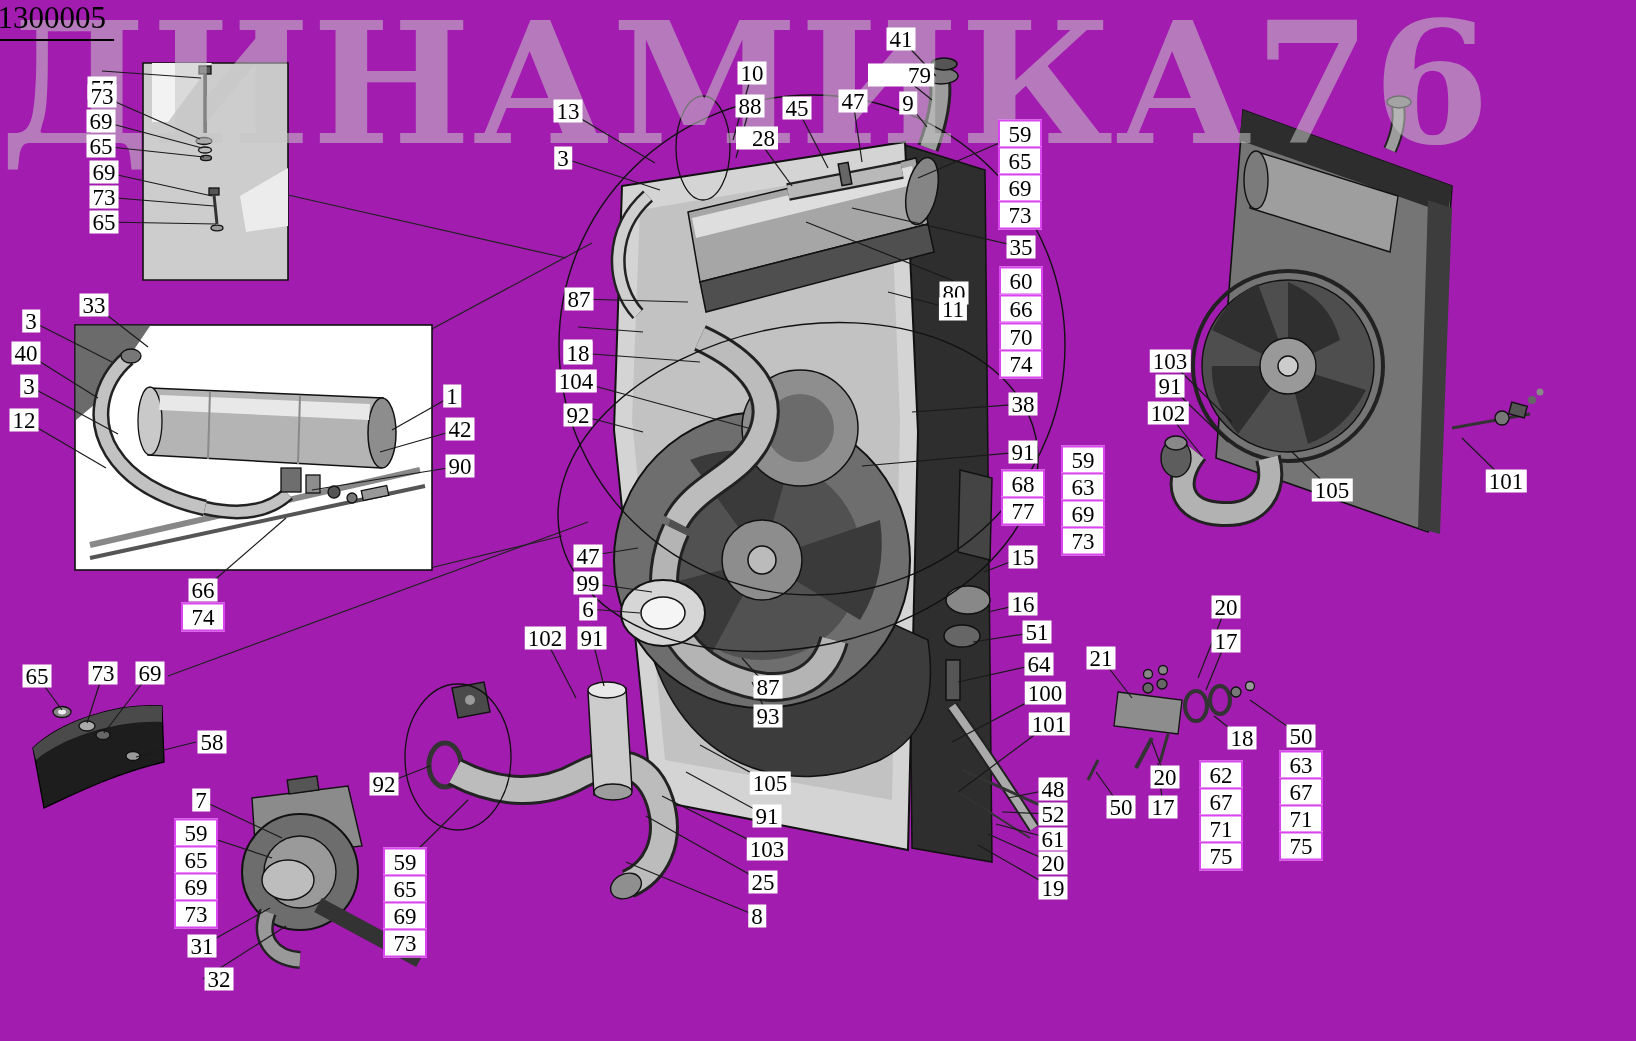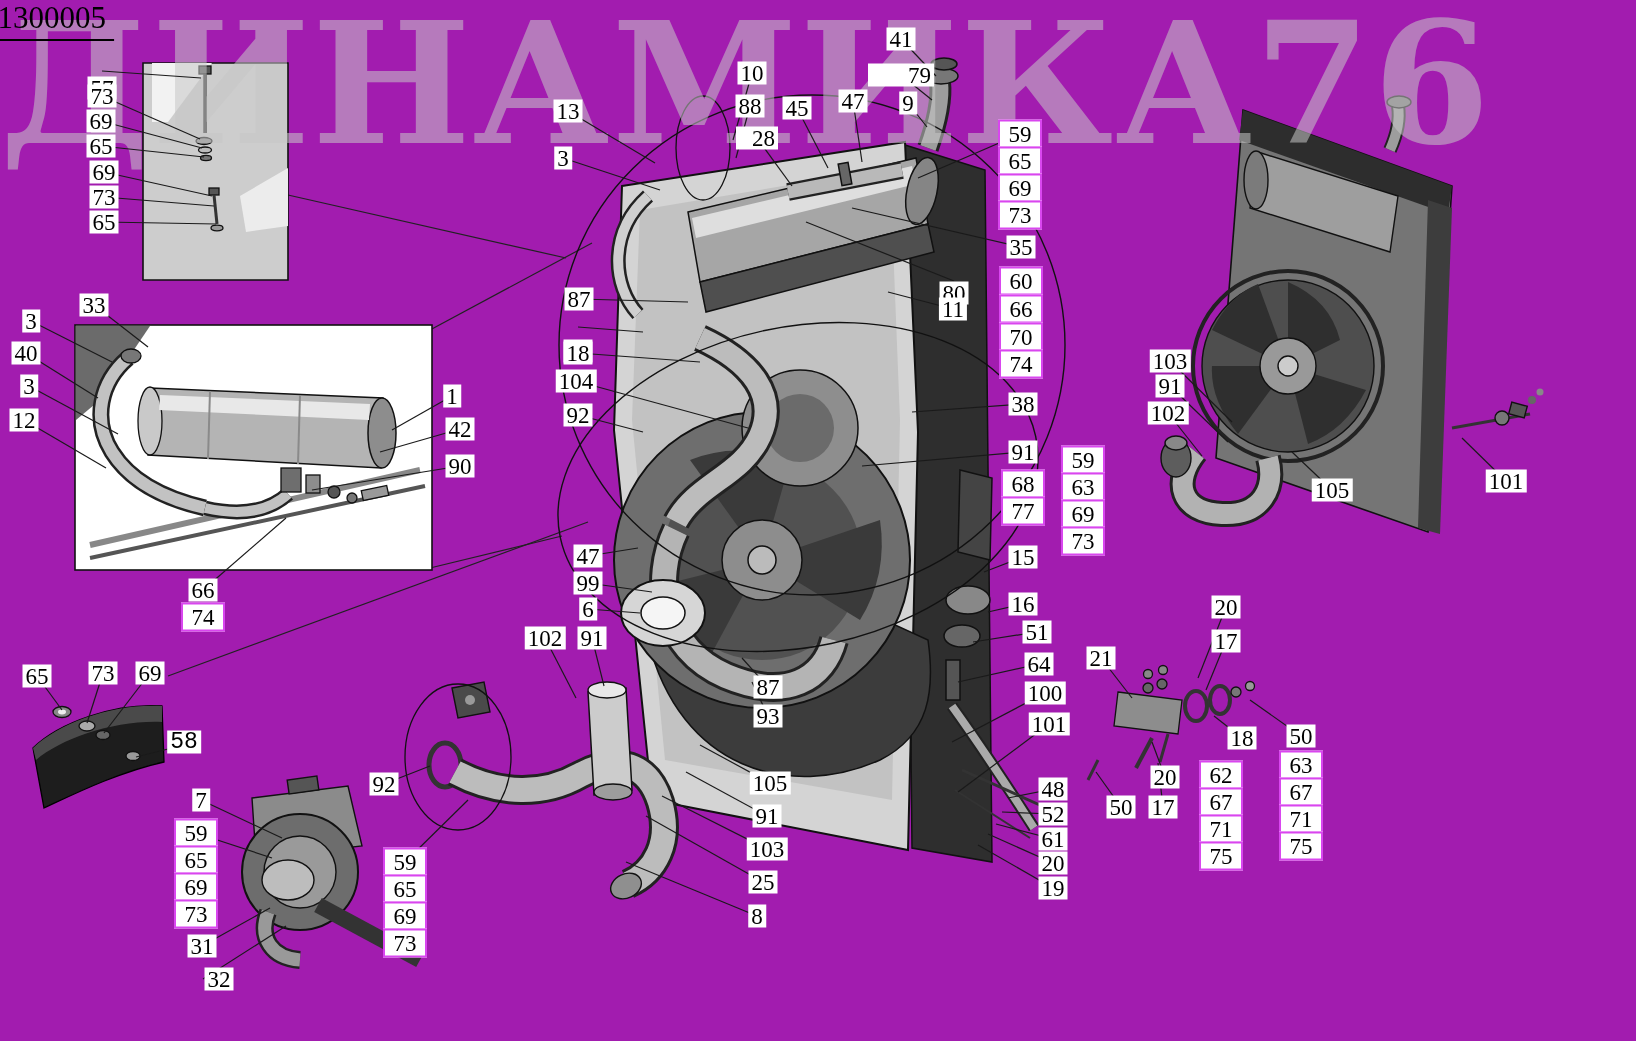--- a/index.html
+++ b/index.html
@@ -320,21 +320,21 @@
       <div class="callout" style="left: 29px; top: 386px;">3</div>
       <div class="callout" style="left: 24px; top: 420px;">12</div>
       <div class="callout" style="left: 452px; top: 396px;">1</div>
       <div class="callout" style="left: 460px; top: 429px;">42</div>
       <div class="callout" style="left: 460px; top: 466px;">90</div>
       <div class="callout" style="left: 203px; top: 590px;">66</div>
       <div class="callout boxed" style="left: 203px; top: 617px;">74</div>
       <div class="callout" style="left: 37px; top: 676px;">65</div>
       <div class="callout" style="left: 103px; top: 673px;">73</div>
       <div class="callout" style="left: 150px; top: 673px;">69</div>
-      <div class="callout" style="left: 184px; top: 742px; font-family: Liberation Mono, monospace;">58</div>
+      <div class="callout" style="left: 212px; top: 742px;">58</div>
       <div class="callout" style="left: 201px; top: 800px;">7</div>
       <div class="callout boxed" style="left: 196px; top: 833px;">59</div>
       <div class="callout boxed" style="left: 196px; top: 860px;">65</div>
       <div class="callout boxed" style="left: 196px; top: 887px;">69</div>
       <div class="callout boxed" style="left: 196px; top: 914px;">73</div>
       <div class="callout" style="left: 202px; top: 946px;">31</div>
       <div class="callout" style="left: 219px; top: 979px;">32</div>
       <div class="callout" style="left: 384px; top: 784px;">92</div>
       <div class="callout boxed" style="left: 405px; top: 862px;">59</div>
       <div class="callout boxed" style="left: 405px; top: 889px;">65</div>

